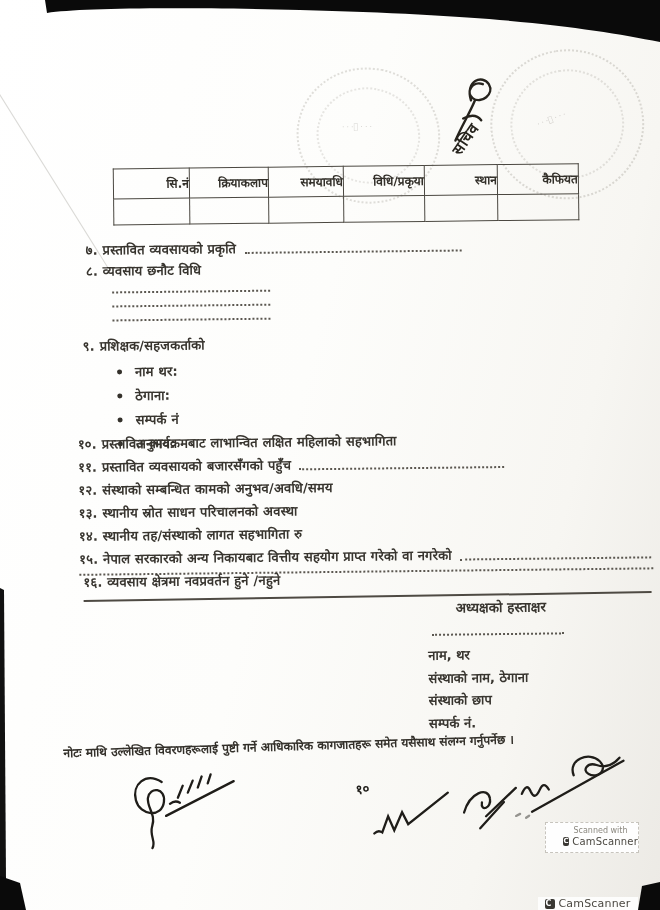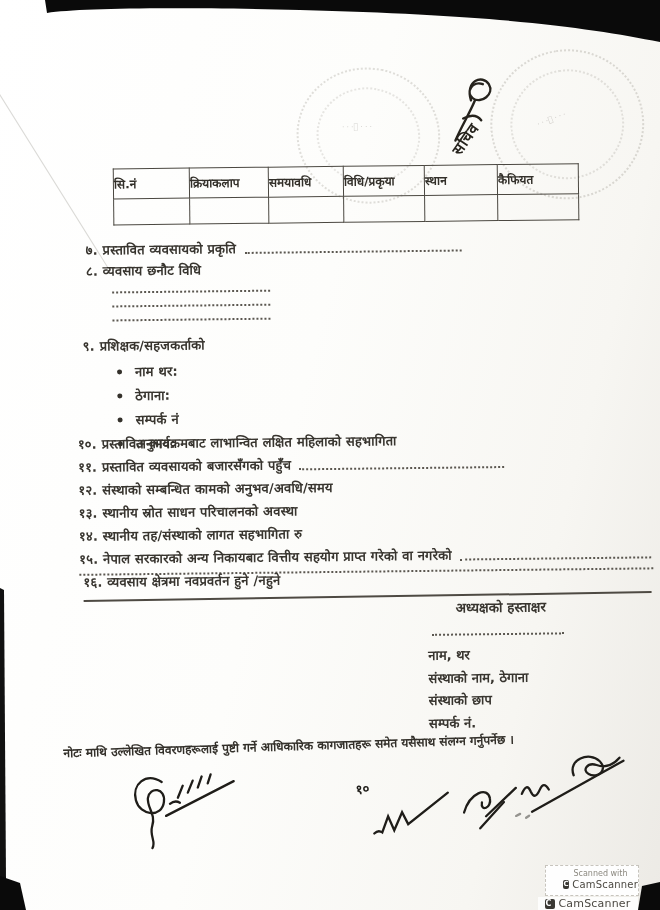--- a/index.html
+++ b/index.html
@@ -23,21 +23,21 @@
 
   
   .sec-sign{position:absolute;left:433px;top:72px;width:90px;height:100px;}
   .sec-sign svg{position:absolute;left:0;top:0;}
   .sec-label{position:absolute;left:18px;top:58px;font-size:15px;font-weight:700;color:#26231d;
     transform:rotate(-55deg);letter-spacing:1px;}
 
   
   table.activity{position:absolute;left:116px;top:166px;width:466px;border-collapse:collapse;}
   table.activity th,table.activity td{border:1.5px solid #4b4841;font-size:12px;font-weight:700;
-    color:#33302a;padding:0;text-align:left;}
+    color:#33302a;padding:0;text-align:right;}
   table.activity th{height:29px;}
   table.activity td{height:25px;}
 
   .lbl{font-size:13px;font-weight:600;letter-spacing:.2px;white-space:nowrap;}
   .row{display:flex;align-items:flex-end;}
   .leader{flex:1;border-bottom:2px dotted #5b5750;margin:0 2px 3px 8px;height:1px;}
   .dotline{border-bottom:2px dotted #5b5750;height:1px;}
 
   .sec7{position:absolute;left:88px;top:238px;width:378px;}
   .sec7 .row{margin-bottom:3px;}
@@ -65,21 +65,21 @@
 
   .hand{position:absolute;}
   .hand svg{display:block;}
   .hw-num{position:absolute;left:352px;top:780px;font-size:13px;font-weight:700;color:#1f1d19;
     transform:rotate(-8deg);}
 
   
   .edges{position:absolute;inset:0;pointer-events:none;z-index:40;}
 
   
-  .cs-badge{position:absolute;left:545px;top:865px;width:94px;height:31px;background:#fefefe;
+  .cs-badge{position:absolute;left:545px;top:822px;width:94px;height:31px;background:#fefefe;
     border:1px dashed #c7c4bd;z-index:50;text-align:center;box-sizing:border-box;padding-left:17px;}
   .cs-line1{font-size:8px;color:#8b887f;margin-top:3px;}
   .cs-line2{display:flex;align-items:center;justify-content:center;margin-top:1px;}
   .cs-ico{display:inline-block;width:9px;height:9px;background:#3a3833;color:#fff;font-size:7px;
     line-height:9px;border-radius:2px;margin-right:3px;font-weight:700;}
   .cs-brand{font-size:10px;font-weight:400;color:#4b4841;letter-spacing:.2px;}
   .cs-badge2{position:absolute;left:538px;top:897px;width:100px;height:13px;background:#fdfdfc;
     z-index:50;display:flex;align-items:center;justify-content:center;overflow:hidden;}
   .cs-badge2 .cs-ico{width:10px;height:10px;font-size:8px;line-height:10px;}
   .cs-badge2 .cs-brand{font-size:11px;}

